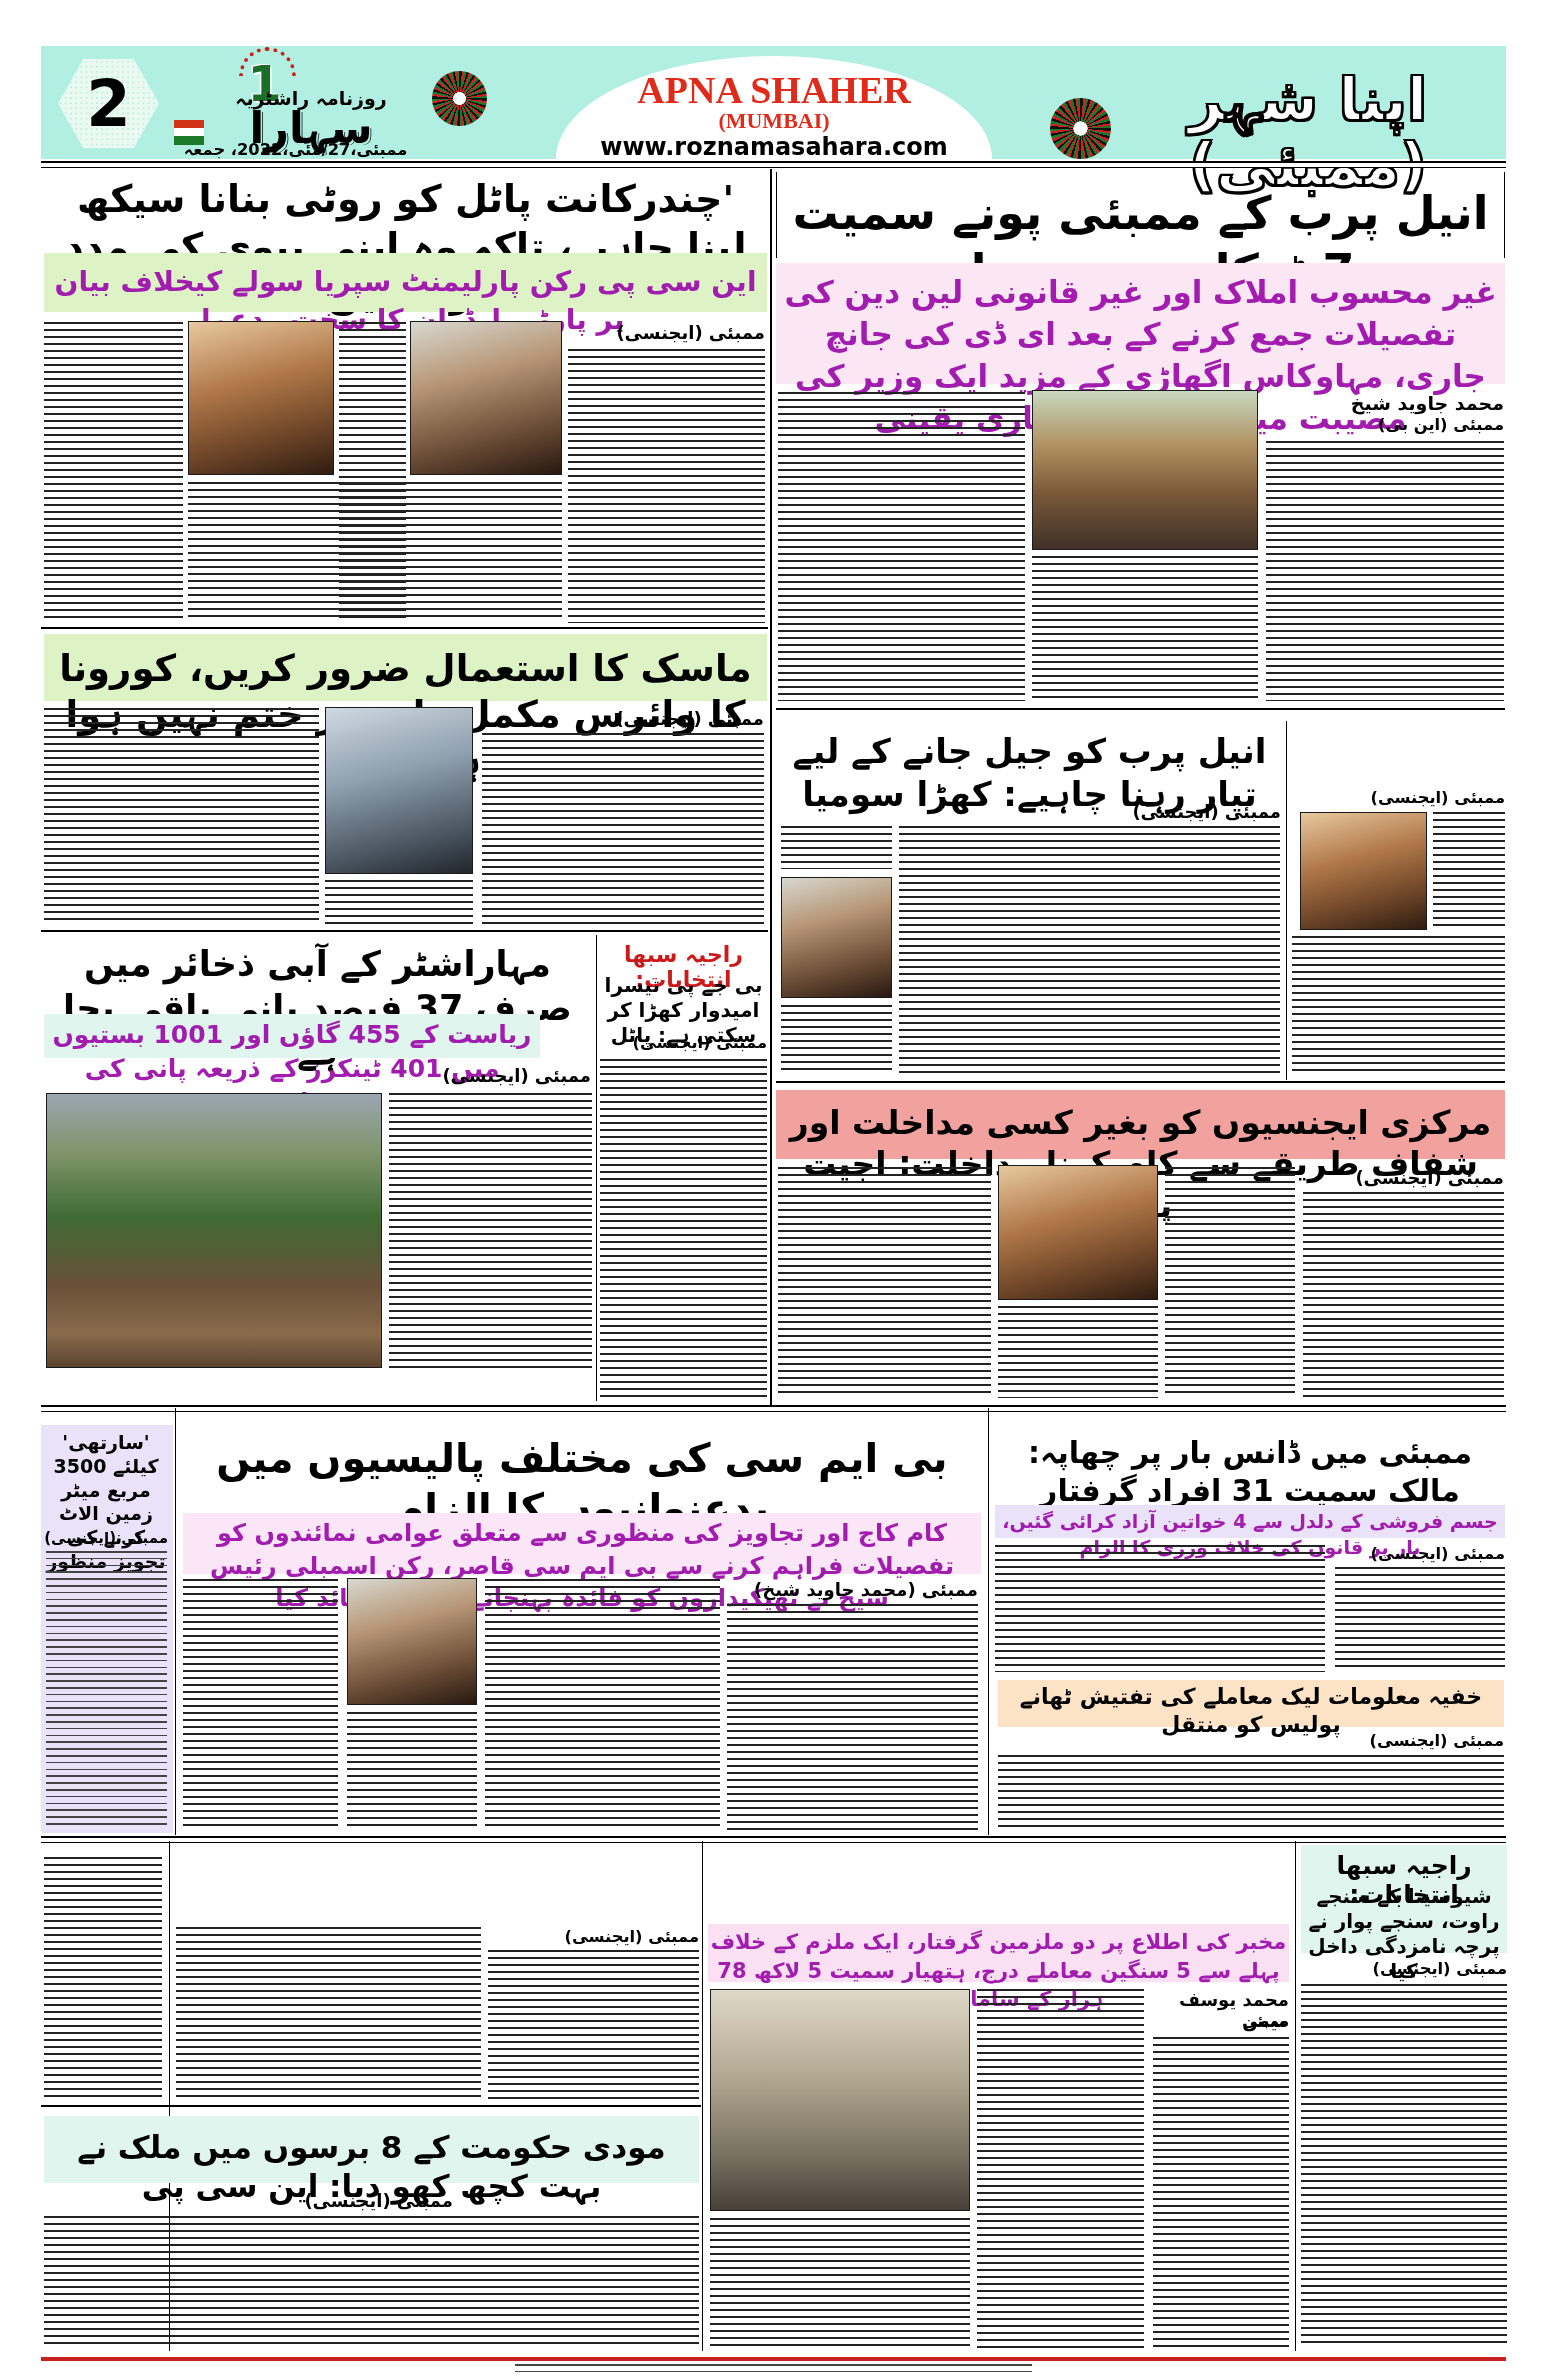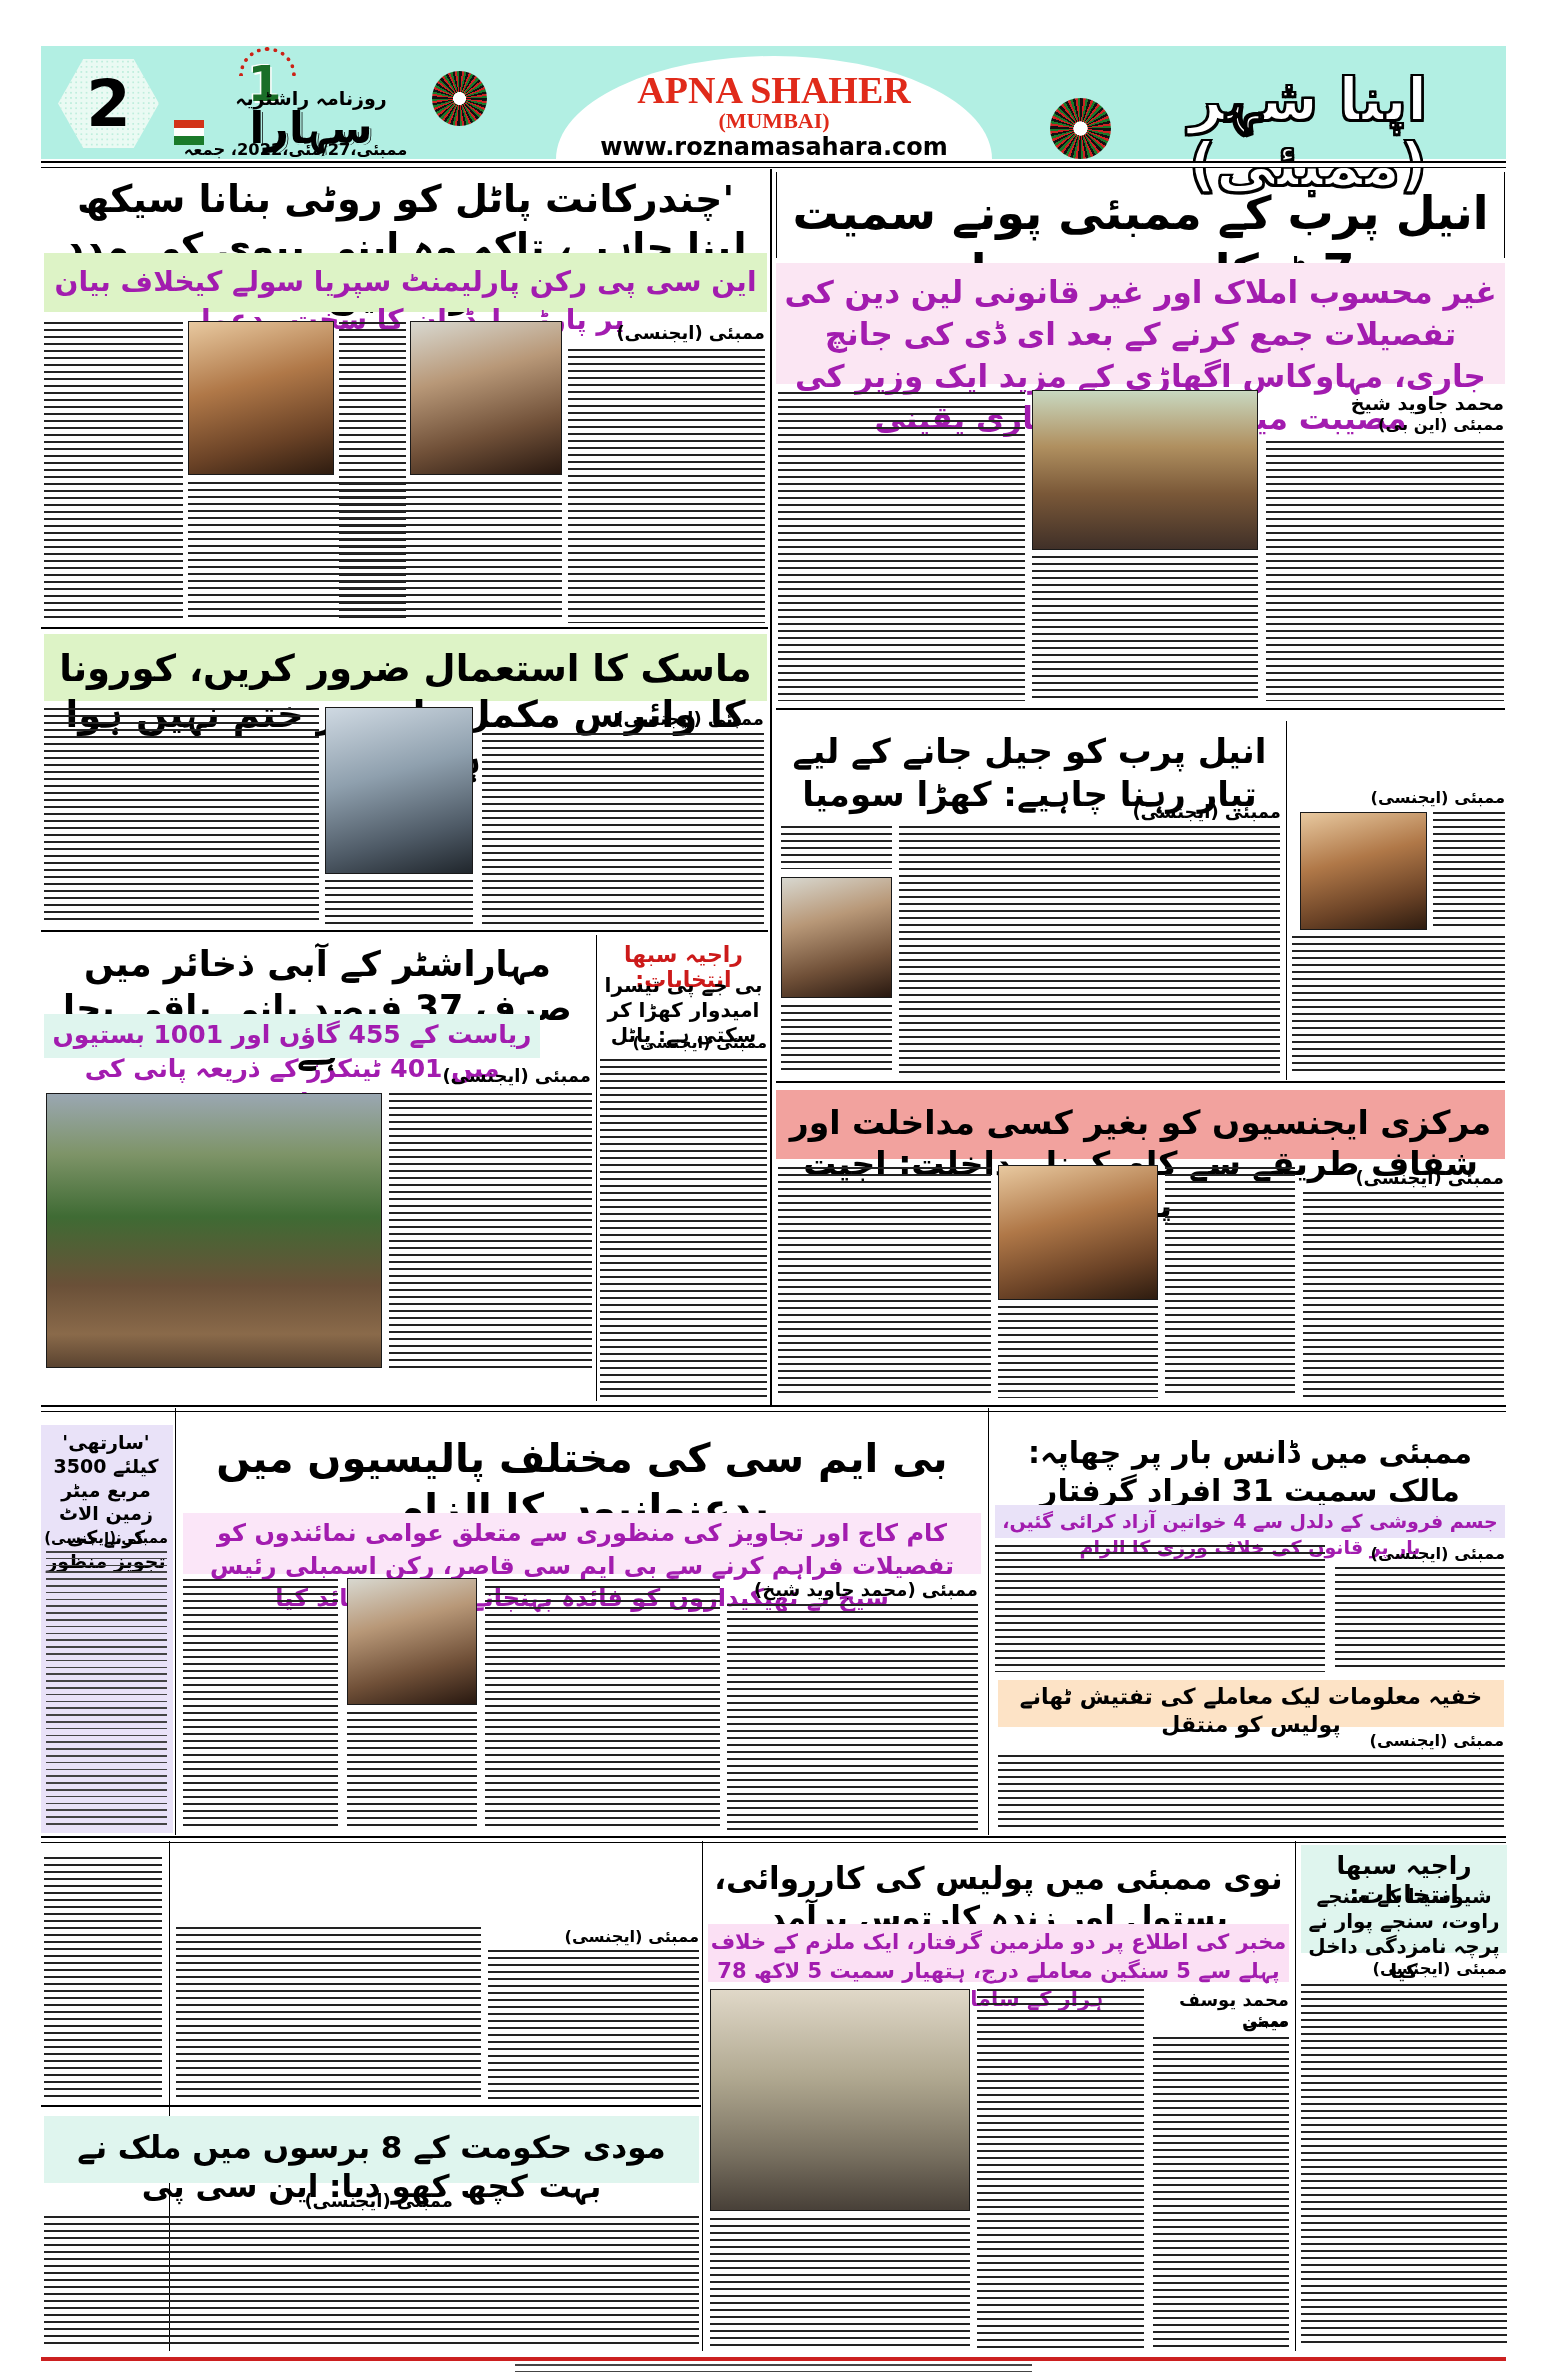--- a/index.html
+++ b/index.html
@@ -176,21 +176,20 @@
   <div class="abs urdu byline" style="left:488px;top:1927px;width:211px;font-size:16.3px;">ممبئی (ایجنسی)</div>
   <div class="abs sim" style="left:176px;top:1927px;width:305px;height:174px;"></div>
   <div class="abs sim" style="left:488px;top:1950px;width:211px;height:151px;"></div>
 
   <div class="abs hrule" style="left:41px;top:2105px;width:660px;"></div>
   <div class="abs urdu headline" style="left:44px;top:2116px;width:655px;height:67px;background:#dff5ee;font-size:31px;padding-top:12px;box-sizing:border-box;">مودی حکومت کے 8 برسوں میں ملک نے بہت کچھ کھو دیا: این سی پی</div>
   <div class="abs urdu byline" style="left:290px;top:2190px;width:163px;font-size:18px;">ممبئی (ایجنسی)</div>
   <div class="abs sim" style="left:44px;top:2216px;width:655px;height:132px;"></div>
 
   <div class="abs vrule" style="left:702px;top:1841px;height:510px;width:0.7px;"></div>
-  <div class="abs urdu headline" style="left:708px;top:1859px;width:581px;font-size:31px;">نوی ممبئی میں پولیس کی کارروائی، پستول اور زندہ کارتوس برآمد</div>
   <div class="abs urdu subhead" style="left:708px;top:1924px;width:581px;height:58px;background:#fbe0f4;font-size:21px;padding-top:4.4px;box-sizing:border-box;">مخبر کی اطلاع پر دو ملزمین گرفتار، ایک ملزم کے خلاف پہلے سے 5 سنگین معاملے درج، ہتھیار سمیت 5 لاکھ 78 ہزار کے سامان ضبط</div>
   <div class="abs urdu byline" style="left:1153px;top:1989px;width:136px;font-size:18px;">محمد یوسف میمن</div>
   <div class="abs urdu byline" style="left:1153px;top:2012px;width:136px;font-size:15px;">ممبئی</div>
   <div class="abs photo ph-group" style="left:710px;top:1989px;width:260px;height:222px;"></div>
   <div class="abs sim" style="left:977px;top:1989px;width:167px;height:359px;"></div>
   <div class="abs sim" style="left:1153px;top:2037px;width:136px;height:310px;"></div>
   <div class="abs sim" style="left:710px;top:2218px;width:260px;height:130px;"></div>
 
   <div class="abs vrule" style="left:1295px;top:1841px;height:510px;width:0.7px;"></div>
   <div class="abs" style="left:1301px;top:1845px;width:206px;height:108px;background:#dff5ee;"></div>

